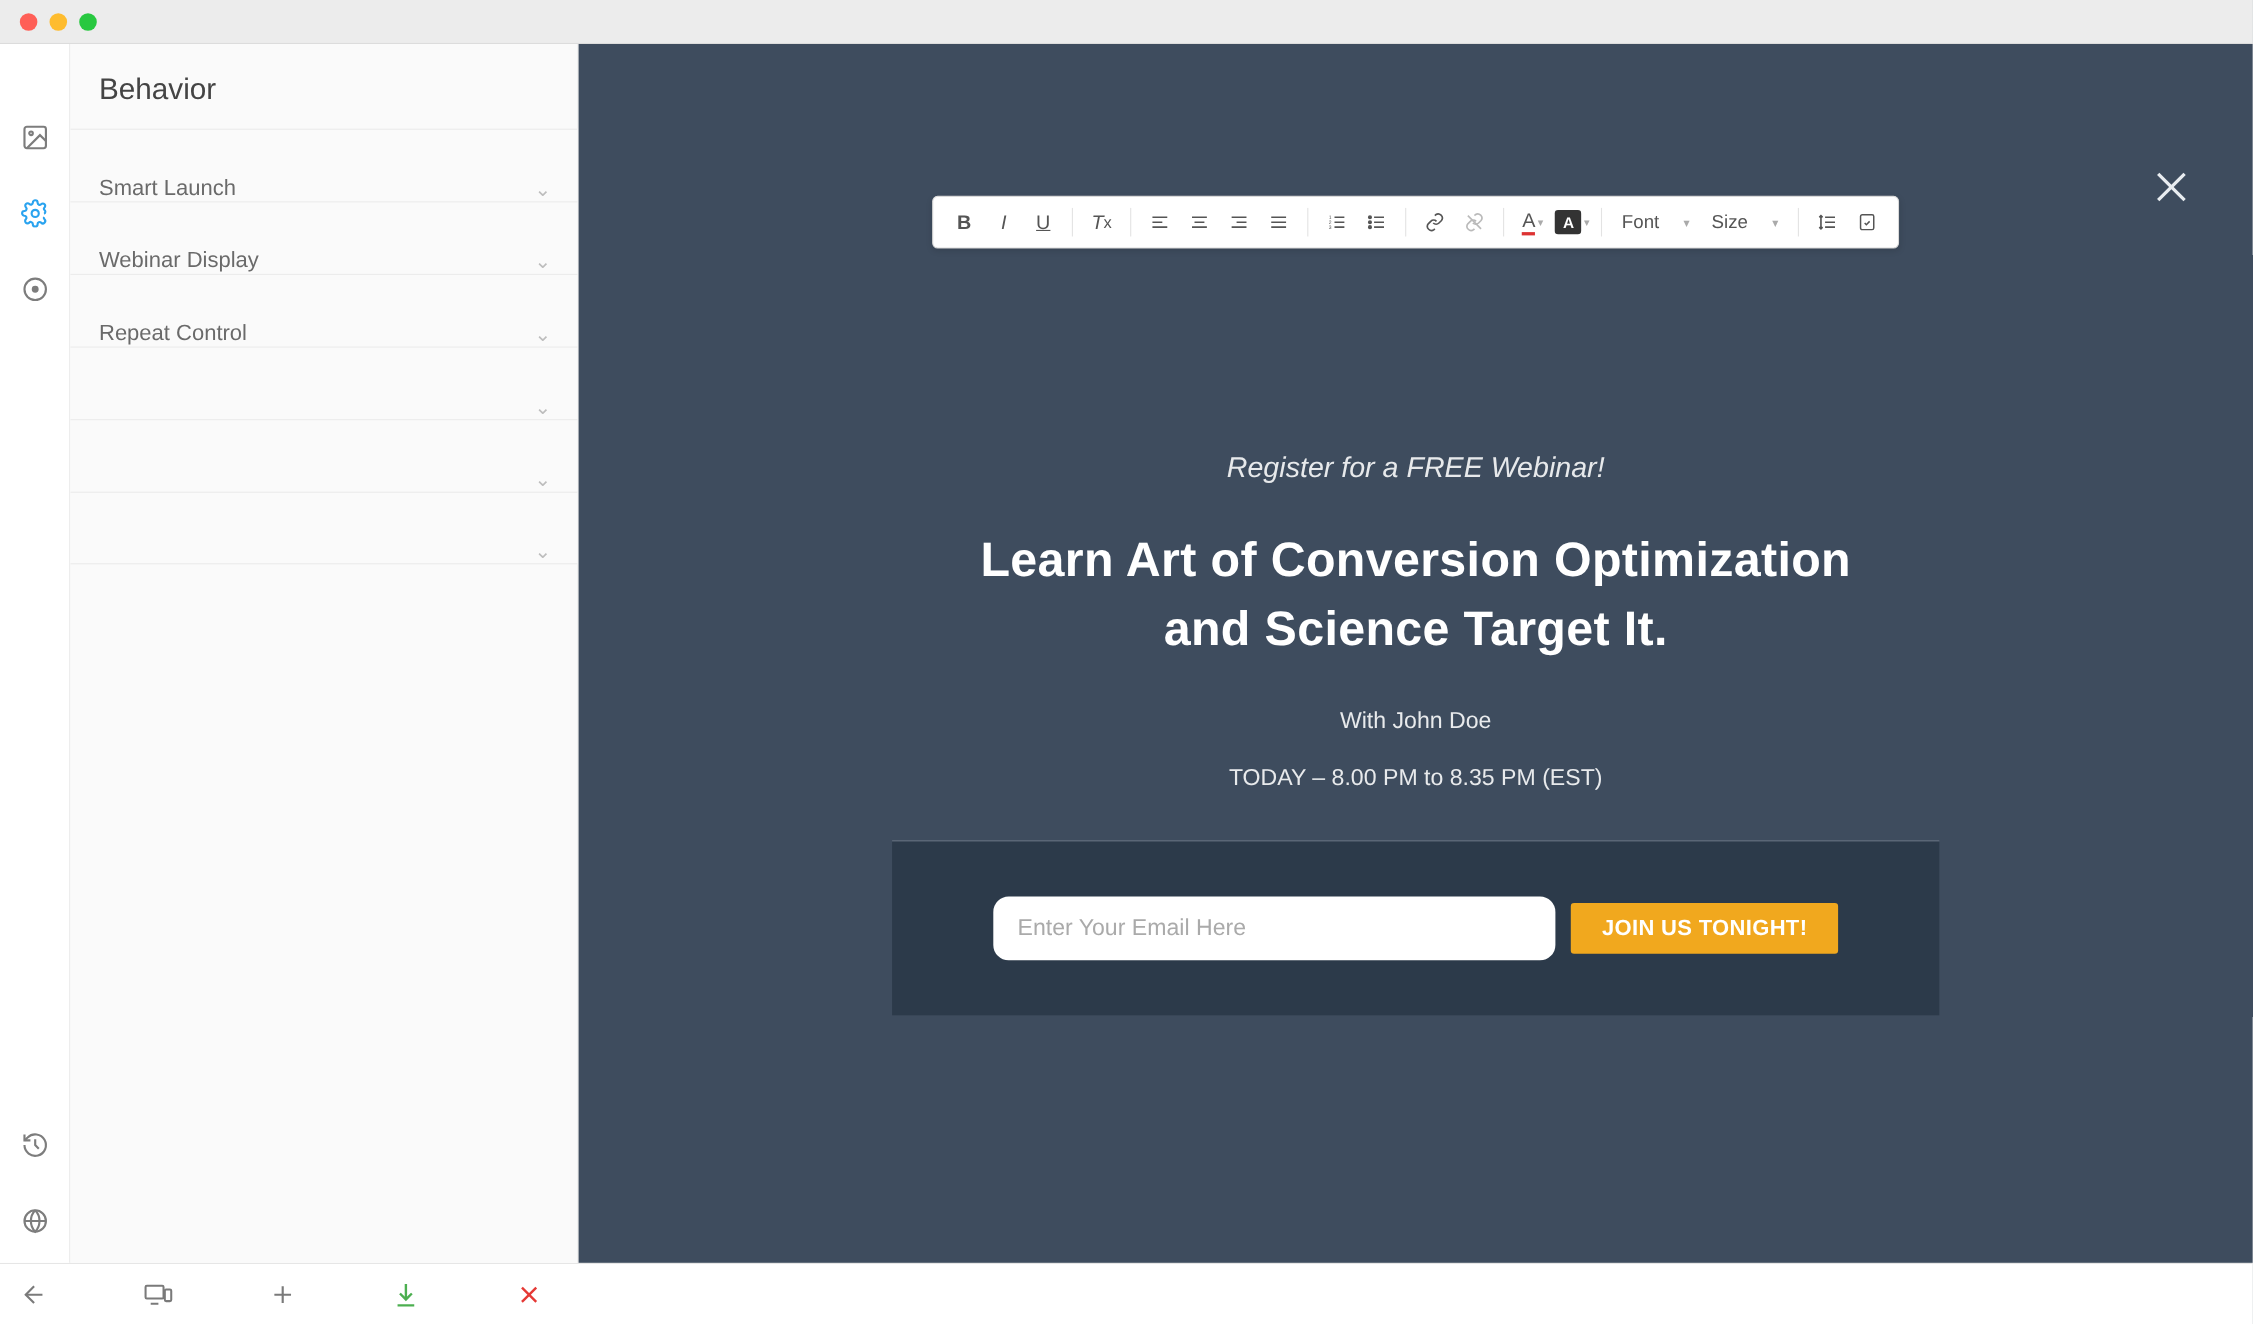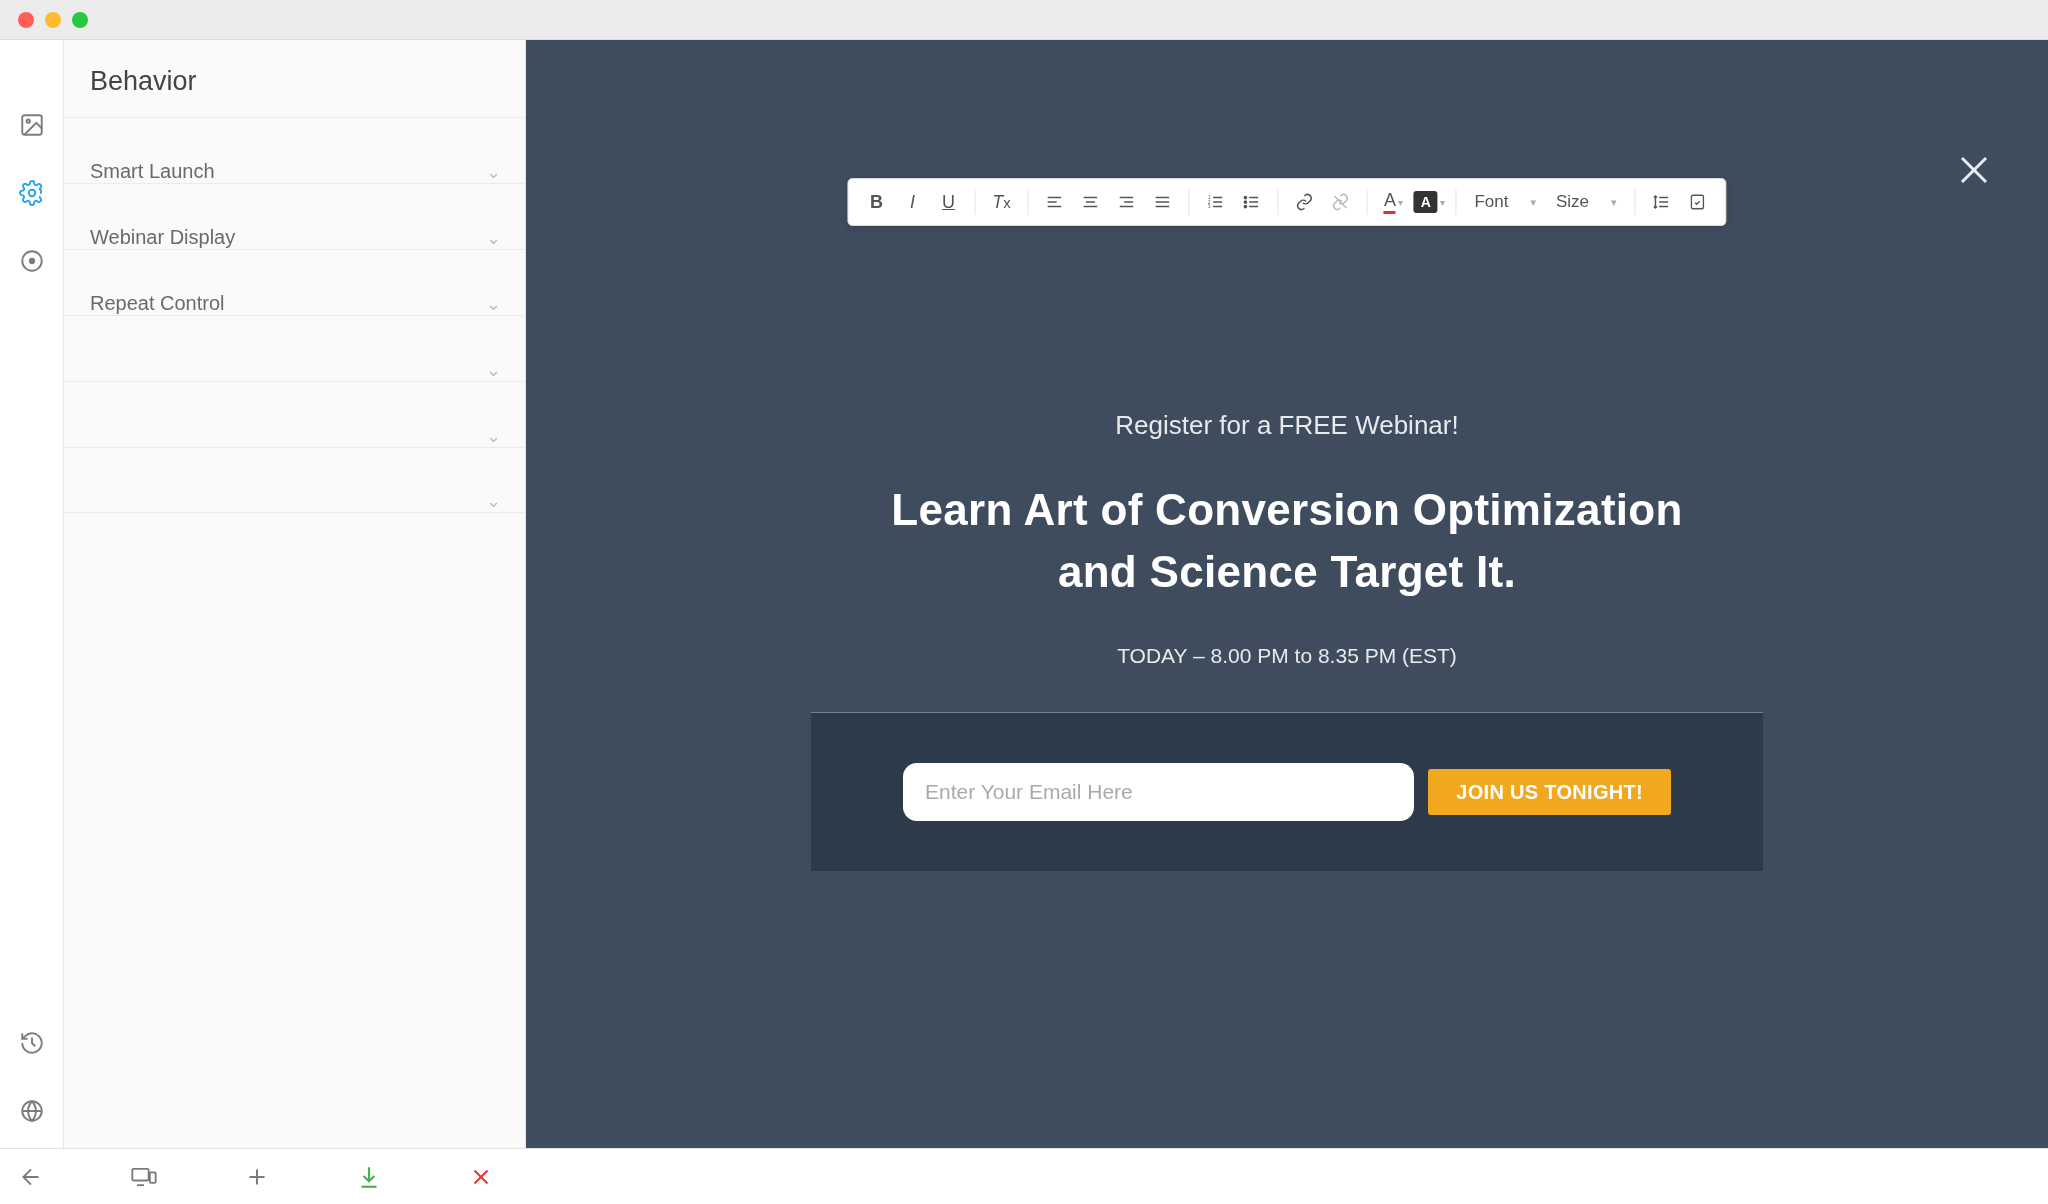--- a/index.html
+++ b/index.html
@@ -166,20 +166,21 @@
   .sw-dark { background: #333; color: #fff; border-radius: 3px; width: 24px; height: 22px; display: flex; align-items: center; justify-content: center; font-size: 14px; font-weight: bold; }
 
   
   .modal-content {
     width: 952px;
     margin-top: 370px;
     text-align: center;
     color: #fff;
   }
   .subhead {
+    font-style: italic;
     font-size: 26px;
     color: #e7e9eb;
     margin-bottom: 38px;
   }
   .headline {
     font-size: 44px;
     font-weight: 600;
     line-height: 1.4;
     color: #fff;
     margin-bottom: 42px;
@@ -433,20 +434,21 @@
           </svg>
       </div>
     </div>
 
     <div class="modal-content">
       <div class="subhead">Register for a FREE Webinar!</div>
       <div class="headline">
         <span>Learn Art of Conversion Optimization</span><br>
         <span>and Science Target It.</span>
       </div>
+      <div class="presenter">With John Doe</div>
       <div class="timing">TODAY – 8.00 PM to 8.35 PM (EST)</div>
 
       <div class="form-bar">
         <div class="form-inner">
           <input class="email-input" type="text" placeholder="Enter Your Email Here" style="">
           <button class="cta">JOIN US TONIGHT!</button>
         </div>
       </div>
     </div>
   </div>

